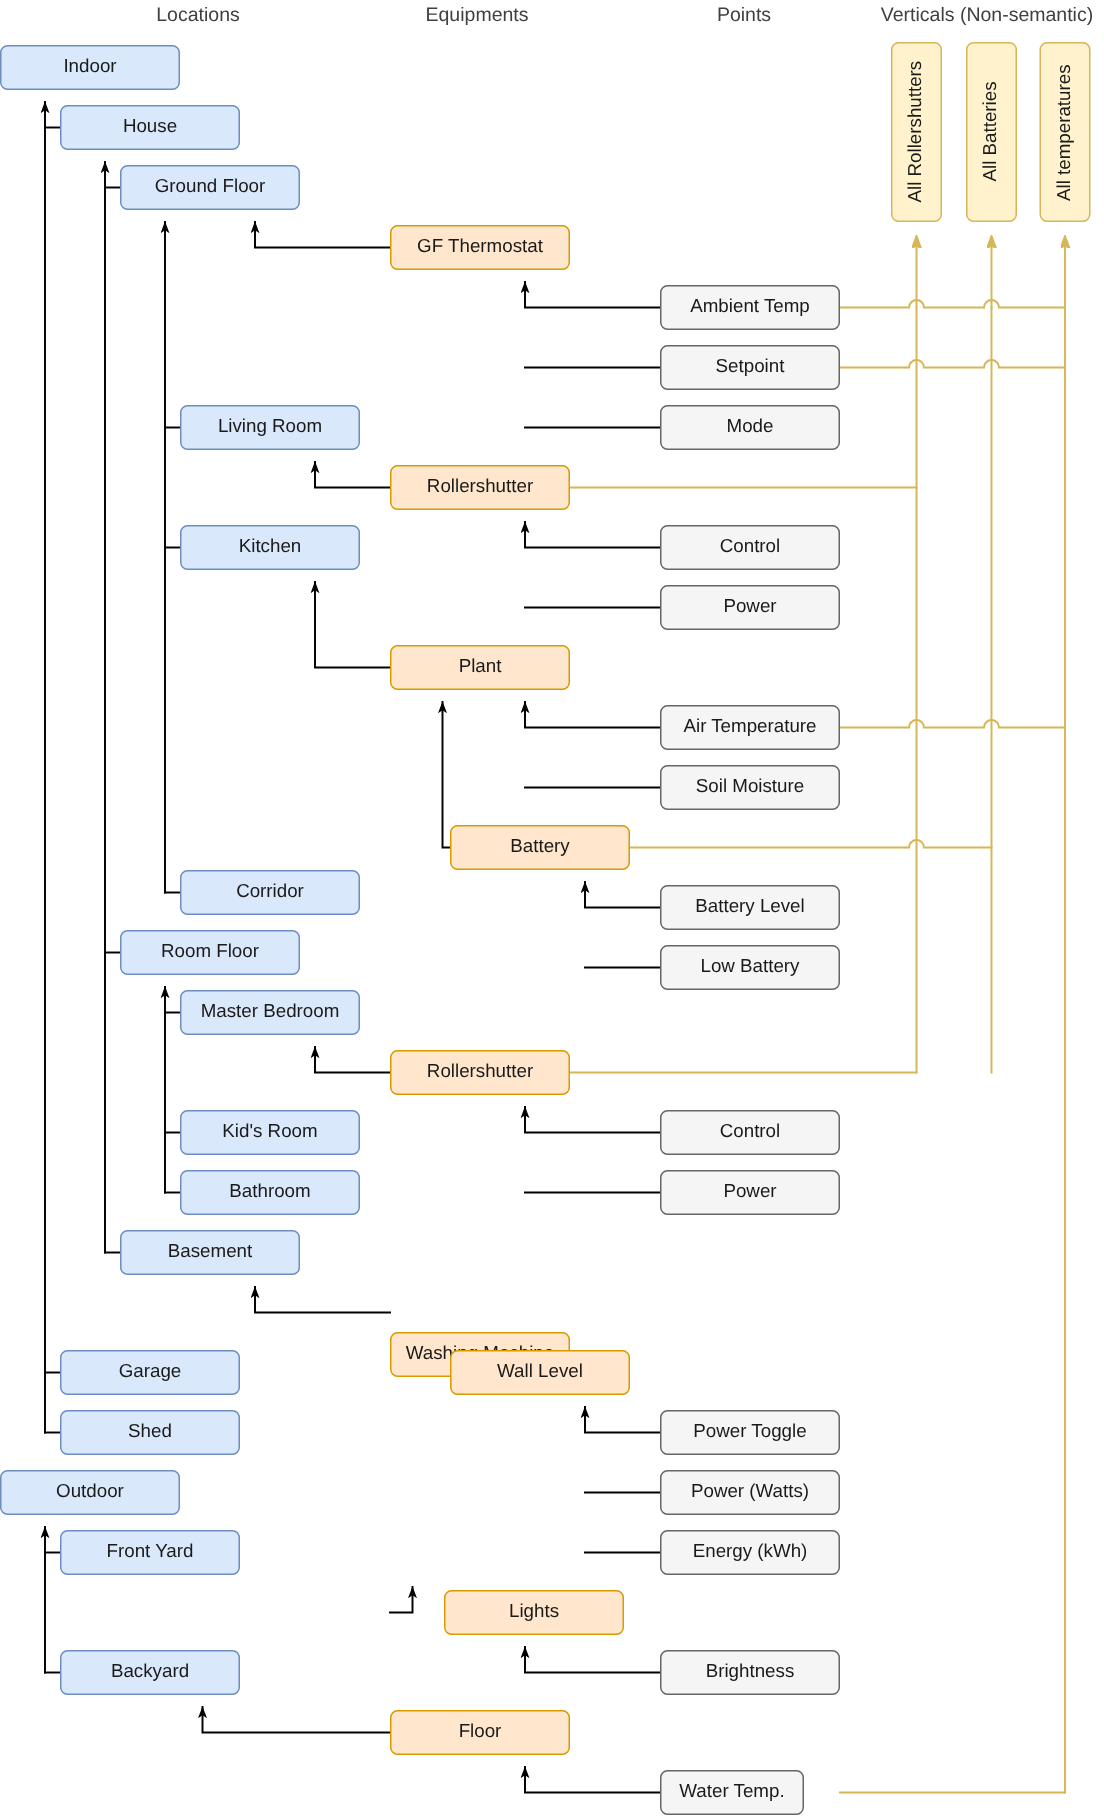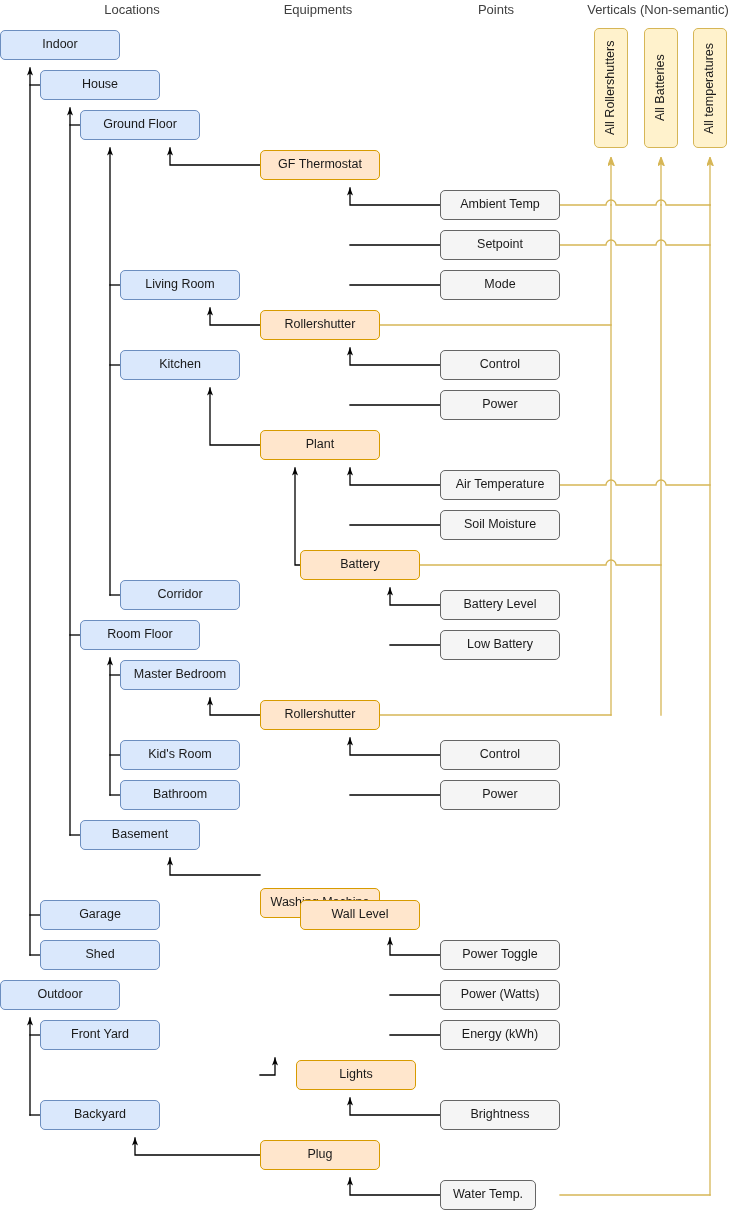--- a/index.html
+++ b/index.html
@@ -144,21 +144,21 @@
   <div class="node loc" style="left:40px;top:1100px;width:120px;height:30px;">Backyard</div>
 
   <div class="node eq" style="left:260px;top:150px;width:120px;height:30px;">GF Thermostat</div>
   <div class="node eq" style="left:260px;top:310px;width:120px;height:30px;">Rollershutter</div>
   <div class="node eq" style="left:260px;top:430px;width:120px;height:30px;">Plant</div>
   <div class="node eq" style="left:300px;top:550px;width:120px;height:30px;">Battery</div>
   <div class="node eq" style="left:260px;top:700px;width:120px;height:30px;">Rollershutter</div>
   <div class="node eq" style="left:260px;top:888px;width:120px;height:30px;">Washing Machine</div>
   <div class="node eq" style="left:300px;top:900px;width:120px;height:30px;">Wall Level</div>
   <div class="node eq" style="left:260px;top:1060px;width:120px;height:30px;margin-left:36px;">Lights</div>
-  <div class="node eq" style="left:260px;top:1140px;width:120px;height:30px;">Plug</div>
+  <div class="node eq" style="left:260px;top:1140px;width:120px;height:30px;">Floor</div>
 
   <div class="node pt" style="left:440px;top:190px;width:120px;height:30px;">Ambient Temp</div>
   <div class="node pt" style="left:440px;top:230px;width:120px;height:30px;">Setpoint</div>
   <div class="node pt" style="left:440px;top:270px;width:120px;height:30px;">Mode</div>
   <div class="node pt" style="left:440px;top:350px;width:120px;height:30px;">Control</div>
   <div class="node pt" style="left:440px;top:390px;width:120px;height:30px;">Power</div>
   <div class="node pt" style="left:440px;top:470px;width:120px;height:30px;">Air Temperature</div>
   <div class="node pt" style="left:440px;top:510px;width:120px;height:30px;">Soil Moisture</div>
   <div class="node pt" style="left:440px;top:590px;width:120px;height:30px;">Battery Level</div>
   <div class="node pt" style="left:440px;top:630px;width:120px;height:30px;">Low Battery</div>

